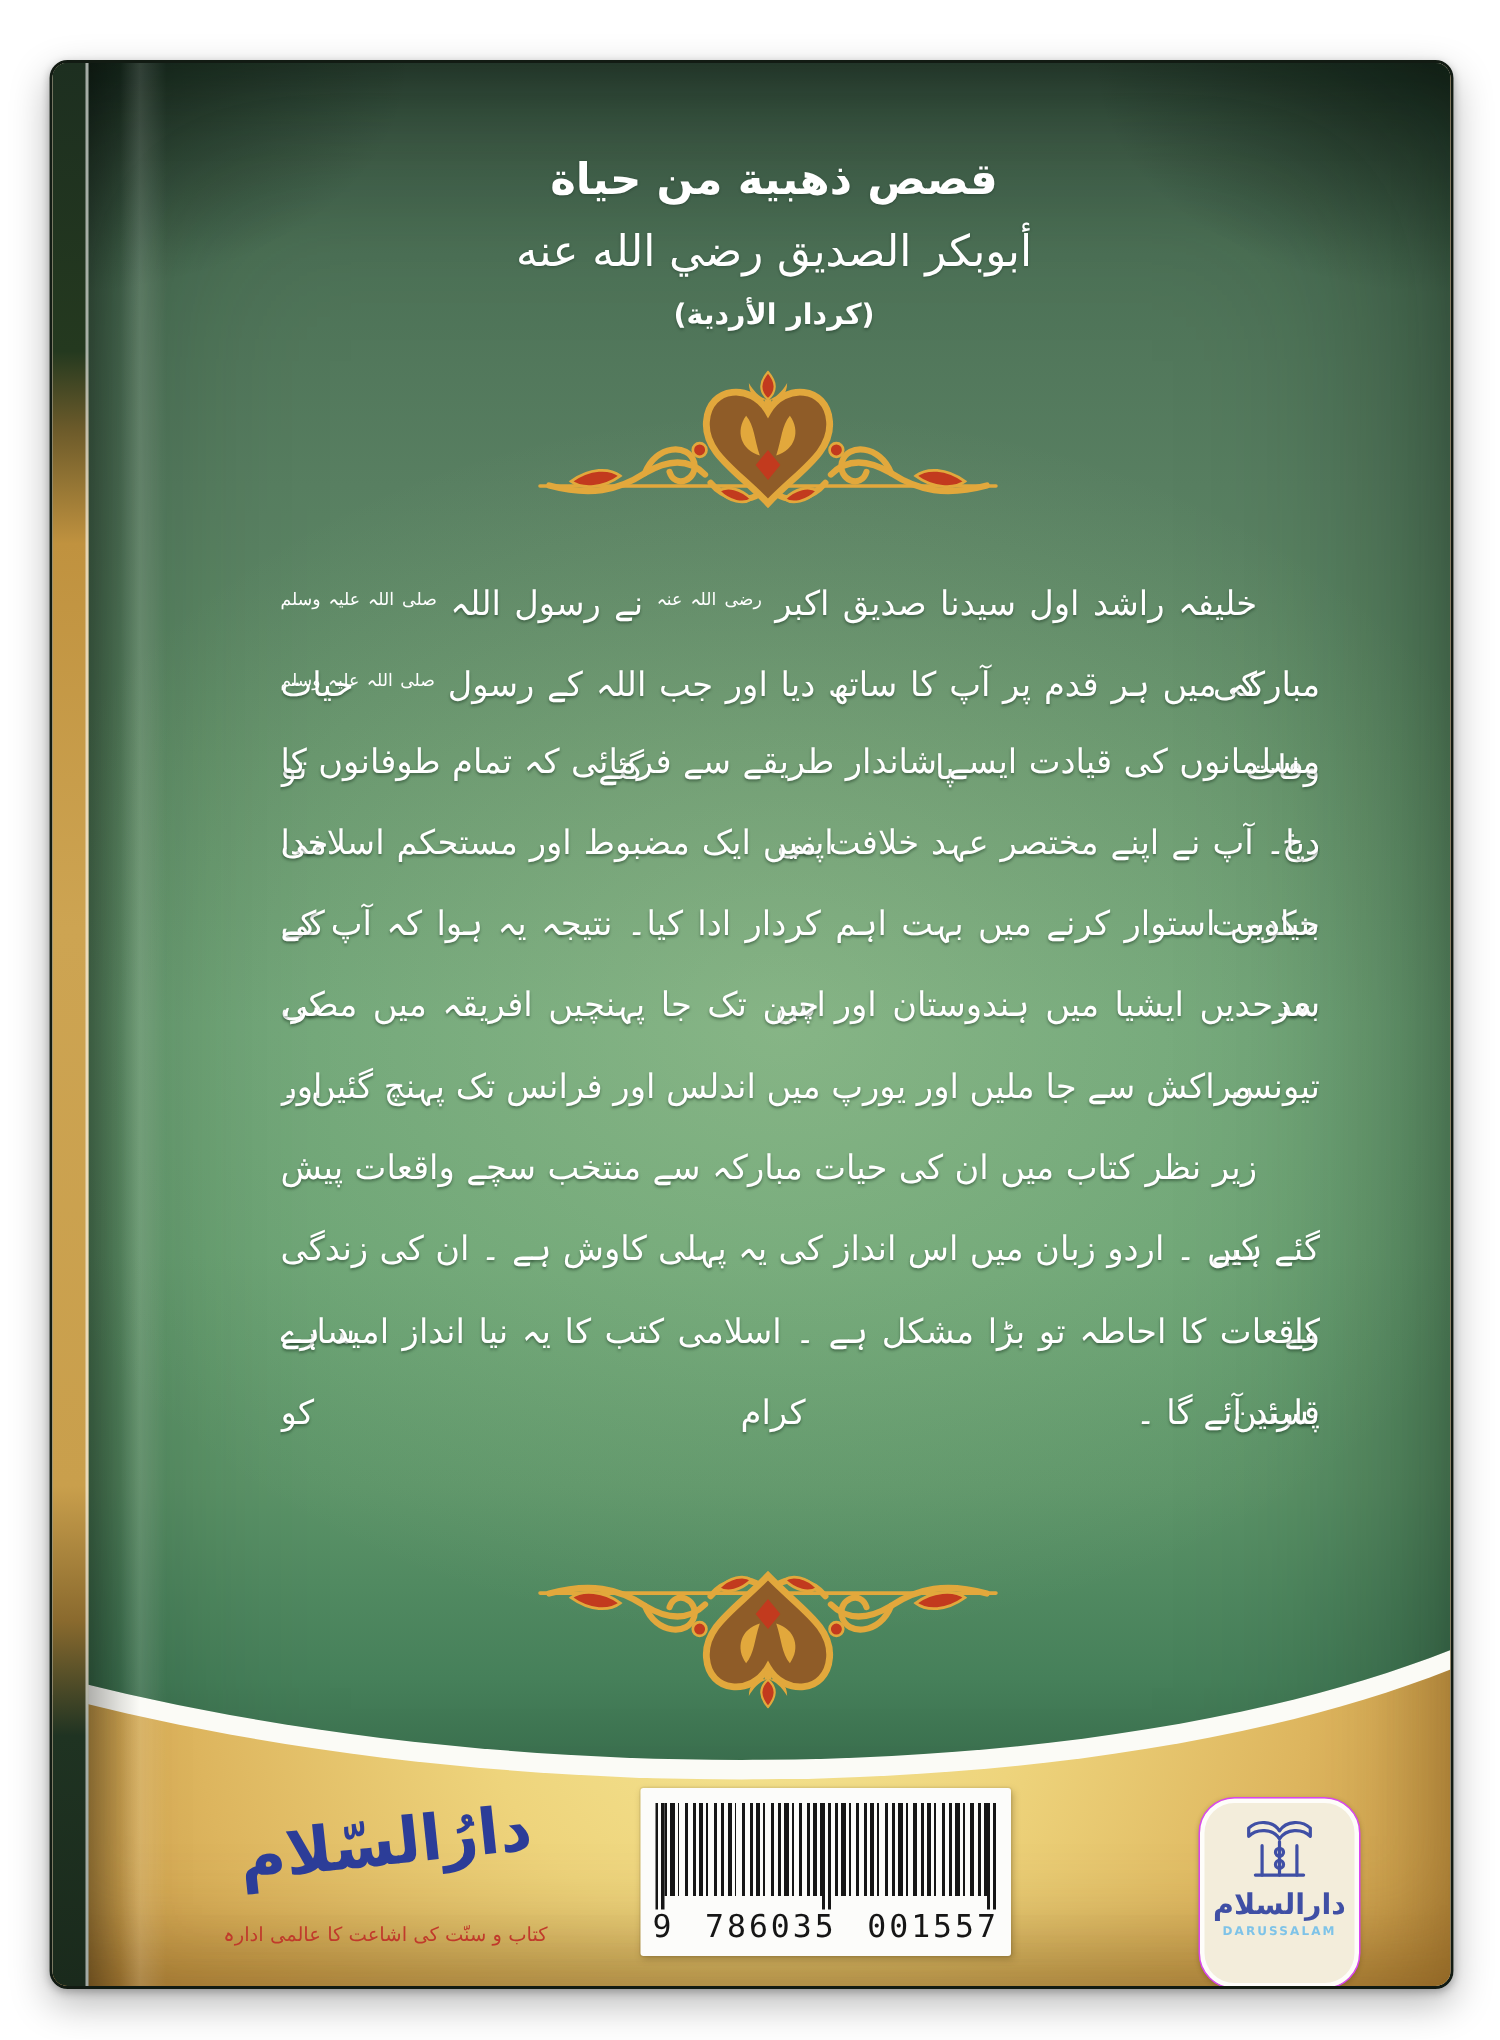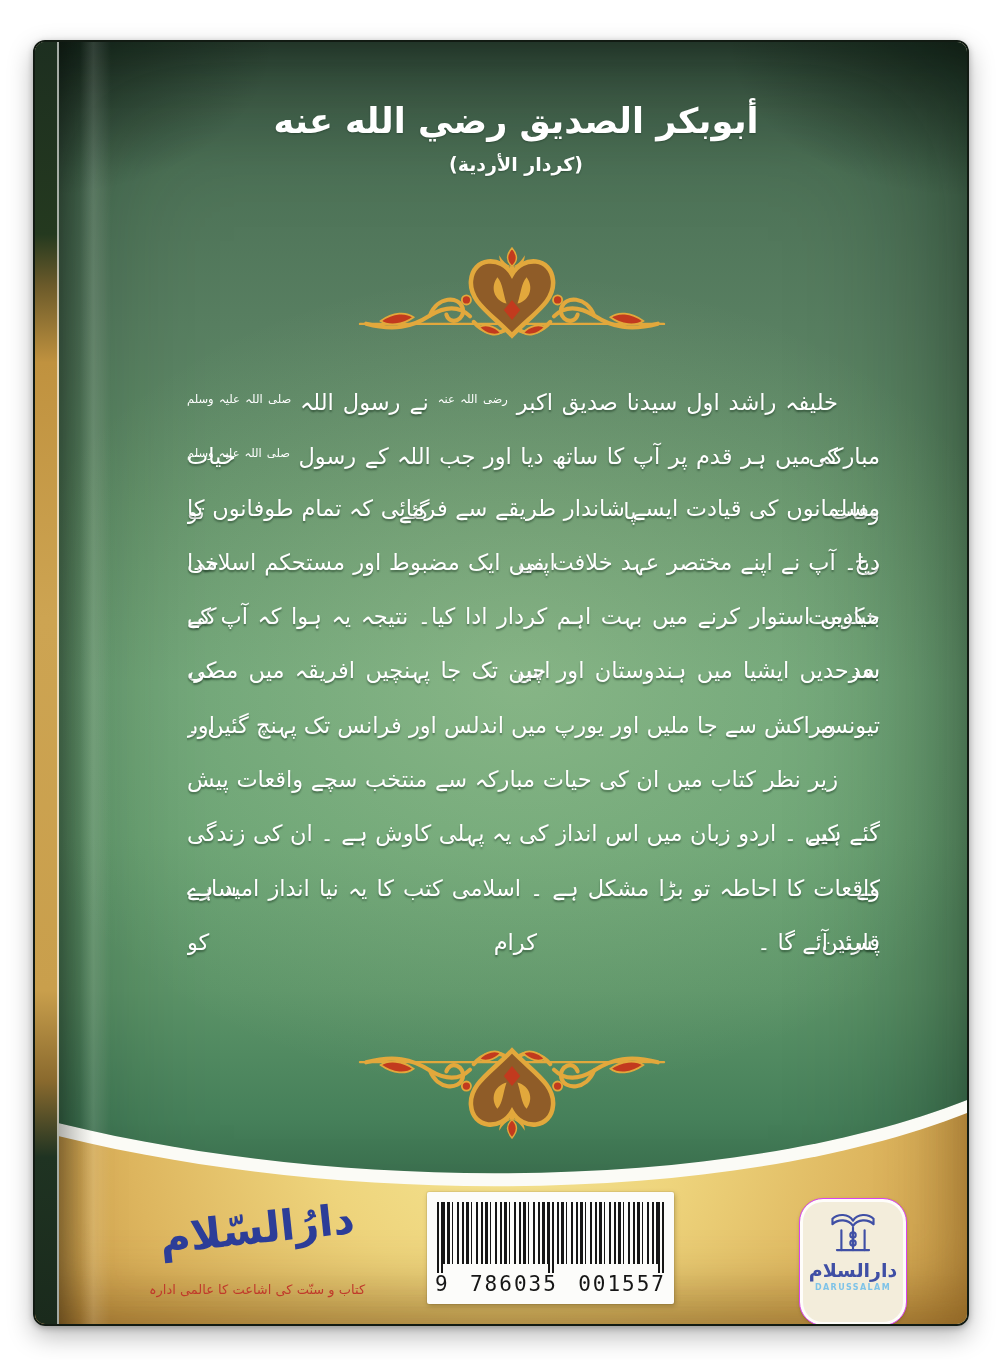--- a/index.html
+++ b/index.html
@@ -39,21 +39,21 @@
   .edge-strip::after{content:'';position:absolute;right:0;top:0;width:2px;height:100%;background:rgba(255,255,255,.6);}
   .spine-fold{position:absolute;left:24px;top:0;width:52px;height:100%;z-index:5;
     background:linear-gradient(90deg,rgba(0,0,0,.30) 0%,rgba(0,0,0,.10) 40%,rgba(255,255,255,.12) 66%,rgba(0,0,0,0) 100%);}
 
   .content{position:absolute;inset:0;z-index:10;}
 
   
   .title{position:absolute;left:40px;right:10px;top:54px;text-align:center;color:#ffffff;direction:rtl;
          text-shadow:0 1px 2px rgba(10,30,16,.35);}
   .t1{font-size:29px;font-weight:bold;line-height:46px;}
-  .t2{font-size:35px;font-weight:bold;line-height:50px;}
+  .t2{font-size:29px;font-weight:normal;line-height:50px;}
   .t3{font-size:19px;font-weight:bold;line-height:36px;}
 
   
   .orn{position:absolute;left:322px;width:310px;height:105px;}
   .orn-top{top:205px;}
   .orn-bottom{top:992px;transform:scaleY(-1);}
 
   
   .urdu{position:absolute;left:152px;top:330px;width:693px;height:652px;overflow:hidden;}
   .uline{direction:rtl;height:54.3px;line-height:54.3px;font-size:22.5px;color:var(--text-white,#fff);
@@ -95,20 +95,21 @@
 
     <div class="gold-band"></div>
     <div class="white-curve"></div>
     <div class="green-cover"></div>
     <div class="spine-fold"></div>
     <div class="edge-strip"></div>
 
     <div class="content">
 
       <div class="title">
+        <div class="t1">قصص ذهبية من حياة</div>
         <div class="t2">أبوبكر الصديق رضي الله عنه</div>
         <div class="t3">(کردار الأردية)</div>
       </div>
 
       <svg class="orn orn-top" viewBox="0 0 340 115">
         <g id="orn-art">
           <rect x="2" y="83" width="336" height="2.6" rx="1.3" fill="var(--ornament-gold)"></rect>
           <g id="orn-half" fill="none" stroke="var(--ornament-gold)" stroke-width="4.5" stroke-linecap="round">
             <path d="M10,84 C40,92 60,88 80,75 C100,63 114,66 124,76"></path>
             <path d="M80,75 C88,54 112,53 116,67 C119,80 102,87 98,74"></path>

